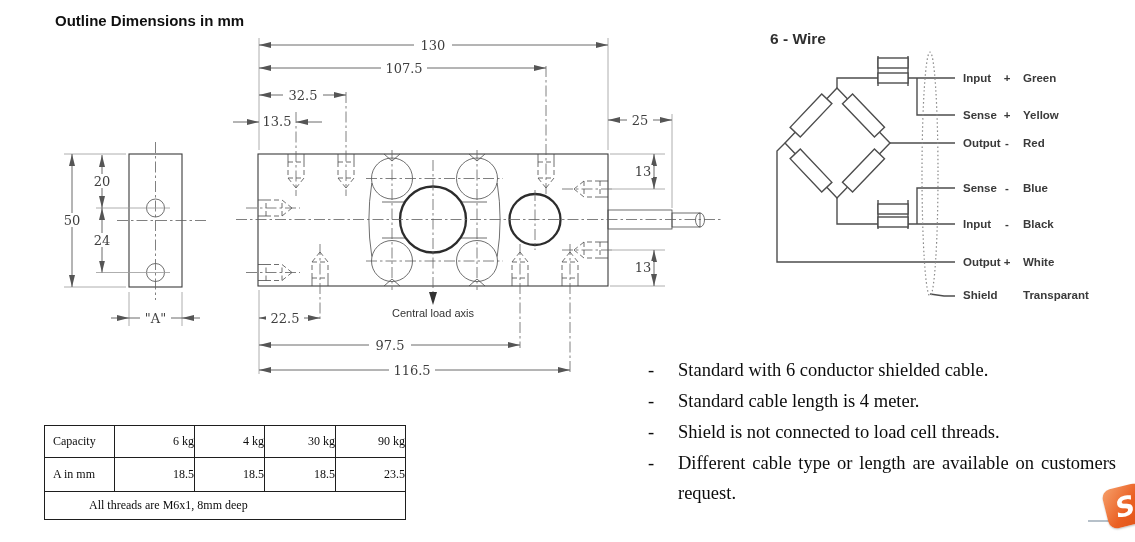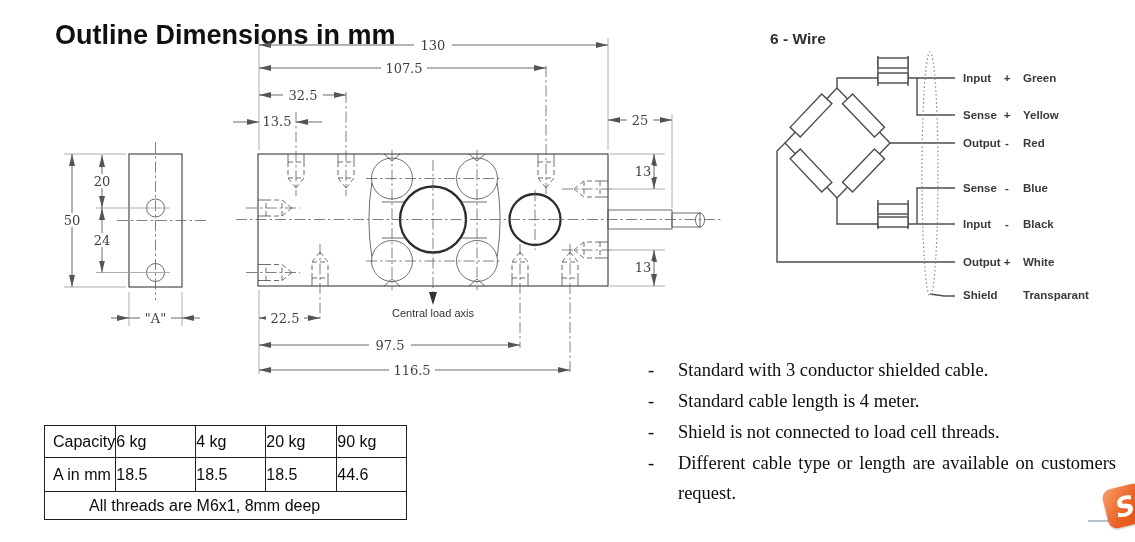--- a/index.html
+++ b/index.html
@@ -17,24 +17,24 @@
   .dimtxt{font-family:"DejaVu Serif",serif;font-size:13px;fill:#3f3f3f;text-anchor:middle;}
   .axislbl{font-family:"Liberation Sans",sans-serif;font-size:11px;fill:#333;text-anchor:middle;}
   .whitebg{fill:#fff;stroke:none;}
   
   .wire{stroke:#4d4d4d;stroke-width:1.4;fill:none;}
   .gauge{fill:#fff;stroke:#4d4d4d;stroke-width:1.4;}
   .sheath{stroke:#8a8a8a;stroke-width:1.2;fill:none;stroke-dasharray:1.5 2.5;}
   .wlabel{font-family:"Liberation Sans",sans-serif;font-size:11.5px;font-weight:bold;fill:#3a3a3a;}
   .wtitle{font-family:"Liberation Sans",sans-serif;font-size:15.5px;font-weight:600;fill:#2f2f2f;}
   
-  .page-title{position:absolute;left:55px;top:2px;font-size:27px;font-weight:bold;color:#101010;}
+  .page-title{position:absolute;left:55px;top:2px;font-size:15px;font-weight:bold;color:#101010;}
   .spec-table{position:absolute;left:44px;top:425px;border-collapse:collapse;
-              font-family:Liberation Sans, sans-serif;font-size:16px;color:#0c0c0c;}
-  .spec-table td{border:1.2px solid #1e1e1e;text-align:left;padding:0;}
+              font-family:Liberation Serif, serif;font-size:12px;color:#0c0c0c;}
+  .spec-table td{border:1.2px solid #1e1e1e;text-align:right;padding:0;}
   .spec-table tr.r1 td{height:31px;}
   .spec-table tr.r2 td{height:33px;margin-left:36px;}
   .spec-table tr.r3 td{height:27px;padding-left:44px;}
   .spec-table td.lbl, .spec-table td.foot{text-align:left;padding-left:8px;}
   .notes{position:absolute;left:648px;top:355px;width:468px;
          font-family:"Liberation Serif",serif;font-size:18.5px;color:#0c0c0c;}
   .note-item{display:flex;margin-bottom:1px;}
   .note-marker{flex:0 0 30px;line-height:30px;}
   .note-text{width:438px;line-height:30px;text-align:justify;}
   .logo-underline{position:absolute;left:1088px;top:520px;width:47px;height:2px;background:#b6c0c9;}
@@ -279,40 +279,40 @@
       <col style="width:80px">
       <col style="width:70px">
     <col style="width:71px">
       <col style="width:70px">
   </colgroup>
   <tbody>
       <tr class="r1">
     <td class="lbl">Capacity</td>
     <td>6 kg</td>
     <td>4 kg</td>
-    <td>20 kg</td>
+    <td>30 kg</td>
     <td>90 kg</td>
   </tr>
   <tr class="r2">
     <td class="lbl">A in mm</td>
     <td>18.5</td>
     <td>18.5</td>
     <td>18.5</td>
-    <td>44.6</td>
+    <td>23.5</td>
   </tr>
   <tr class="r3">
     <td class="foot" colspan="5">All threads are M6x1, 8mm deep</td>
   </tr>
 </tbody>
   </table>
 
 <div class="notes">
   <div class="note-item">
     <span class="note-marker">-</span>
-    <span class="note-text">Standard with 3 conductor shielded cable.</span>
+    <span class="note-text">Standard with 6 conductor shielded cable.</span>
   </div>
   <div class="note-item">
     <span class="note-marker">-</span>
     <span class="note-text">Standard cable length is 4 meter.</span>
   </div>
   <div class="note-item">
     <span class="note-marker">-</span>
     <span class="note-text">Shield is not connected to load cell threads.</span>
   </div>
   <div class="note-item">

